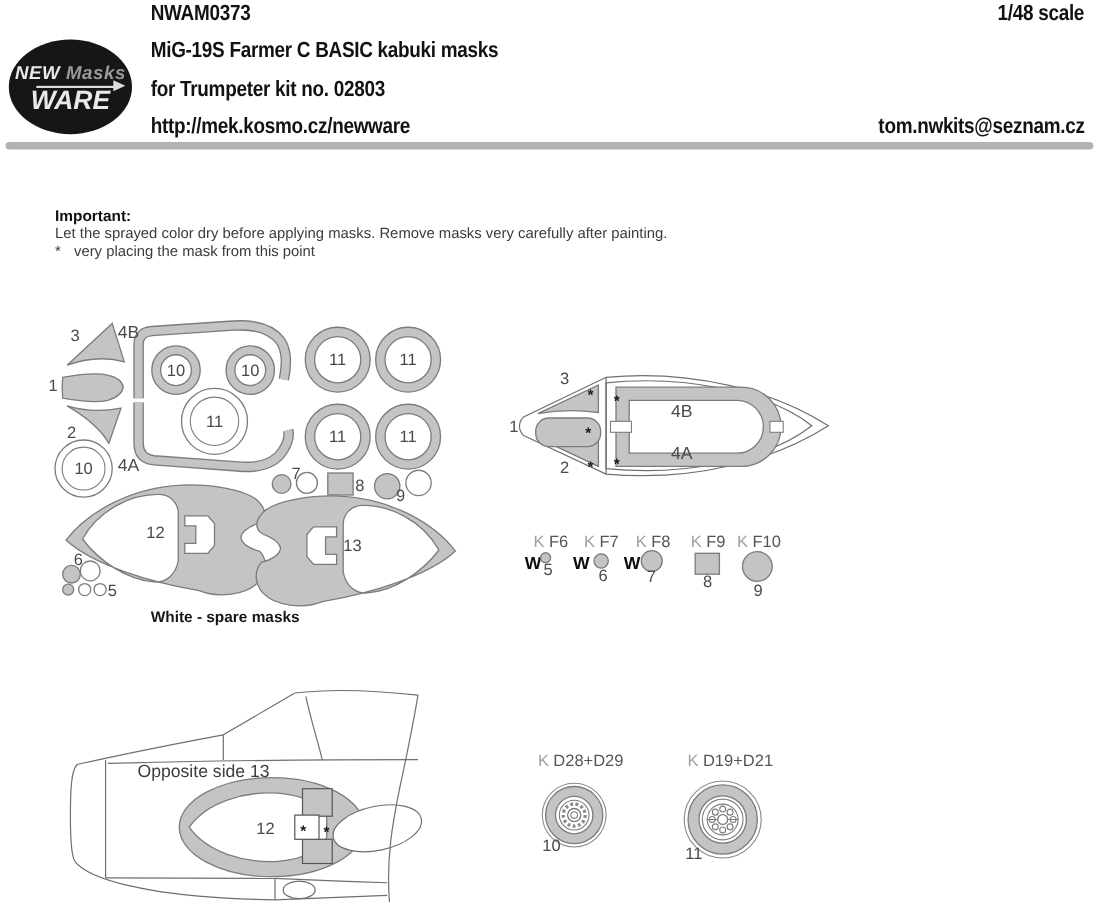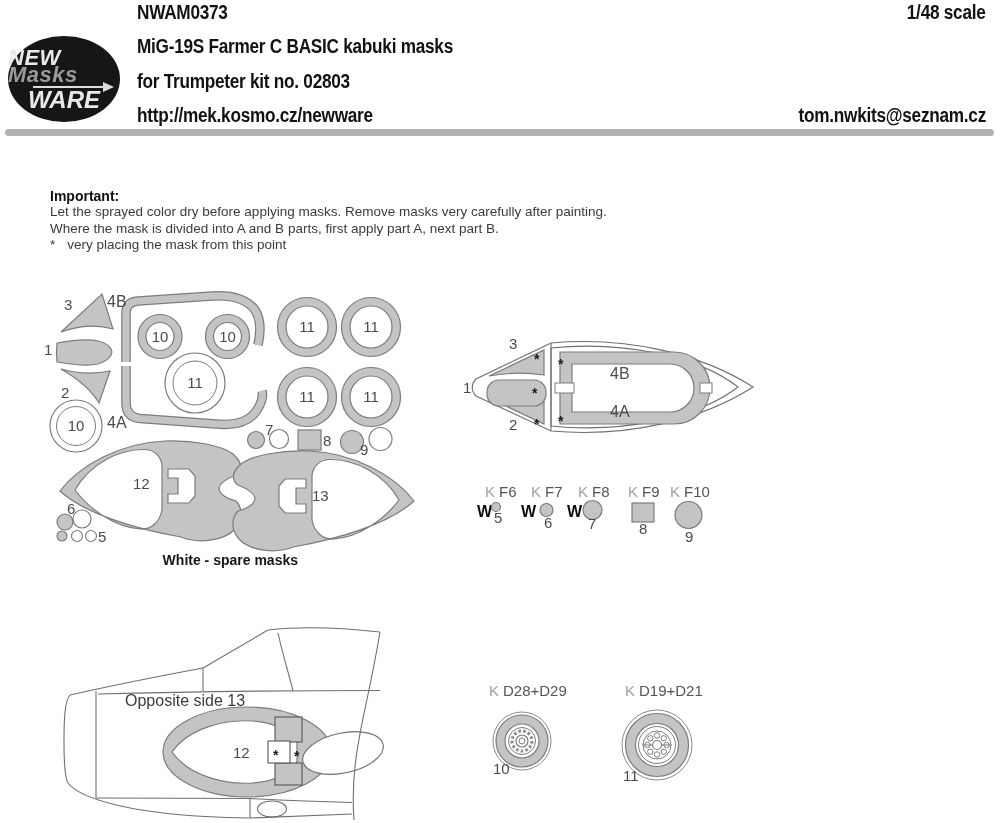--- a/index.html
+++ b/index.html
@@ -5,36 +5,36 @@
   html,body{margin:0;padding:0;background:#fff;}
   body{width:1000px;height:823px;position:relative;overflow:hidden;
        font-family:"Liberation Sans",sans-serif;color:#222;}
   
   .hdr{position:absolute;font-weight:bold;font-size:20px;color:#121212;
        letter-spacing:-0.3px;white-space:nowrap;transform:scaleX(0.86);transform-origin:0 0;}
   .hdr.r{transform-origin:100% 0;}
   #logo{position:absolute;left:8px;top:36px;width:112px;height:86px;background:#161616;
         border-radius:50%;display:flex;flex-direction:column;align-items:center;
         justify-content:center;font-style:italic;font-weight:bold;color:#e9e9e9;}
-  .logo1{font-size:22px;letter-spacing:0.5px;line-height:17px;}
+  .logo1{font-size:17px;letter-spacing:0.5px;line-height:17px;}
   .logo1 .masks{color:#9a9a9a;}
   .logo-arrow{width:72px;height:2px;background:#dcdcdc;position:relative;margin:3px 0 2px 10px;}
   .logo-arrow:after{content:"";position:absolute;right:-9px;top:-4.5px;
         border-left:11px solid #dcdcdc;border-top:5.5px solid transparent;border-bottom:5.5px solid transparent;}
   .logo2{font-size:24px;line-height:19px;}
   #divider{position:absolute;left:5px;top:129px;width:989px;height:7px;background:#b2b2b2;border-radius:4px;}
   
   #instructions{position:absolute;left:50px;top:160px;width:910px;
         font-size:13.5px;line-height:16.4px;color:#3b3b3b;}
   #instructions .head{font-weight:bold;color:#111;font-size:14px;margin-top:28px;}
   .kk{color:#a0a0a0;}
   .wm{font-weight:bold;color:#0d0d0d;font-size:15px;letter-spacing:-0.5px;}
   .stargap{display:inline-block;width:12px;}
   
-  #spare-note{position:absolute;left:148px;top:552px;width:150px;text-align:right;
+  #spare-note{position:absolute;left:137px;top:552px;width:150px;text-align:left;
         font-weight:bold;font-size:14px;color:#161616;}
   
   svg{position:absolute;overflow:visible;}
   svg text{font-family:"Liberation Sans",sans-serif;}
   .ln{fill:none;stroke:#6f6f6f;stroke-width:1.1;}
   .mk{fill:#c4c4c4;stroke:#7c7c7c;stroke-width:1.2;}
   .mw{fill:#ffffff;stroke:#7c7c7c;stroke-width:1.2;}
   .thin{fill:none;stroke:#7c7c7c;stroke-width:1;}
   .bandO{fill:none;stroke:#7c7c7c;stroke-width:9.6;}
   .bandF{fill:none;stroke:#c4c4c4;stroke-width:7.2;}
@@ -58,21 +58,20 @@
 <div class="hdr r" style="right:14px;top:1px;">1/48 scale</div>
 <div class="hdr" style="left:137px;top:35px;">MiG-19S Farmer C BASIC kabuki masks</div>
 <div class="hdr" style="left:137px;top:70px;">for Trumpeter kit no. 02803</div>
 <div class="hdr" style="left:137px;top:104px;">http://mek.kosmo.cz/newware</div>
 <div class="hdr r" style="right:14px;top:104px;">tom.nwkits@seznam.cz</div>
 <div id="divider"></div>
 
 <div id="instructions">
   <div class="head">Important:</div>
   <div>Let the sprayed color dry before applying masks. Remove masks very carefully after painting.</div>
-  <div>Where the mask is divided into A and B parts, first apply part A, next part B.</div>
   <div><span>*</span><span class="stargap"></span><span>very placing the mask from this point</span></div>
 </div>
 
 <svg style="left:40px;top:285px;" width="385" height="300" viewBox="0 0 385 300">
 
   <path class="mk" d="M 21,47 L 62,9 L 73,44 C 56,39 38,41 21,47 Z"></path>
   <text class="lb" x="24" y="25">3</text>
 
   <g>
     <path class="bandO" d="M 86,77 L 86,28 Q 86,17 98,16 L 172,11 Q 203,9 215,25 Q 223,37 218,60"></path>

